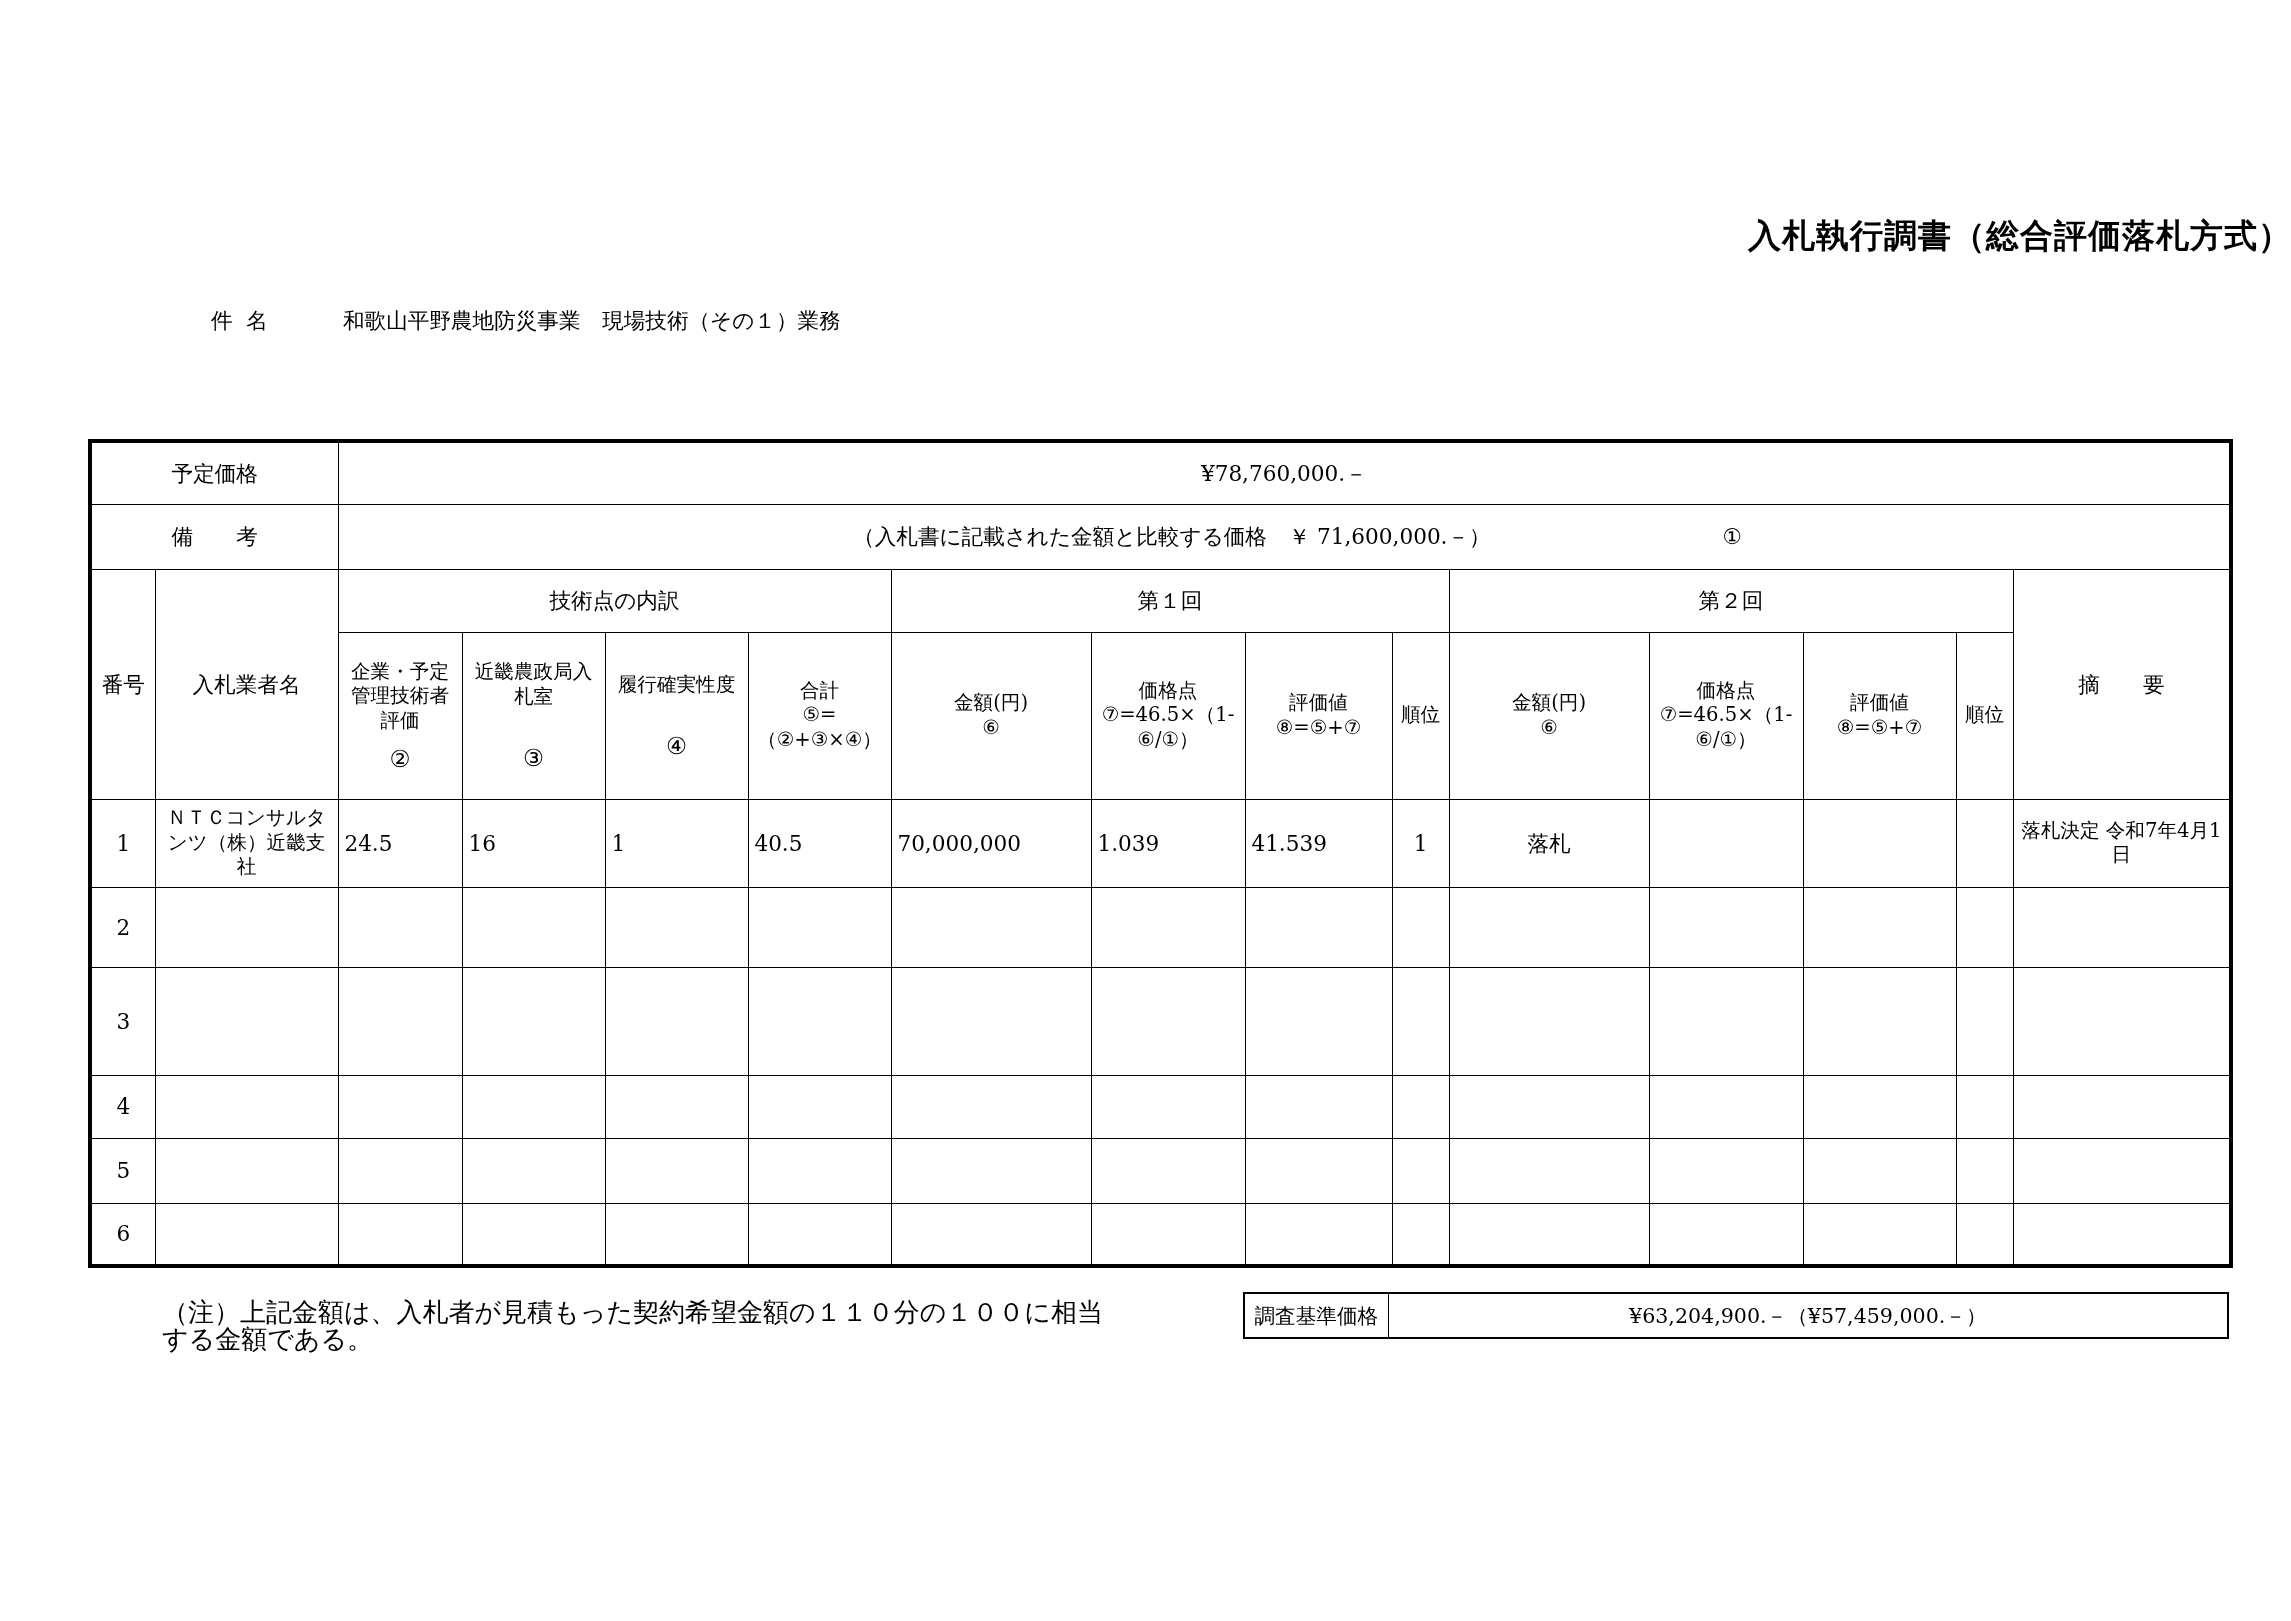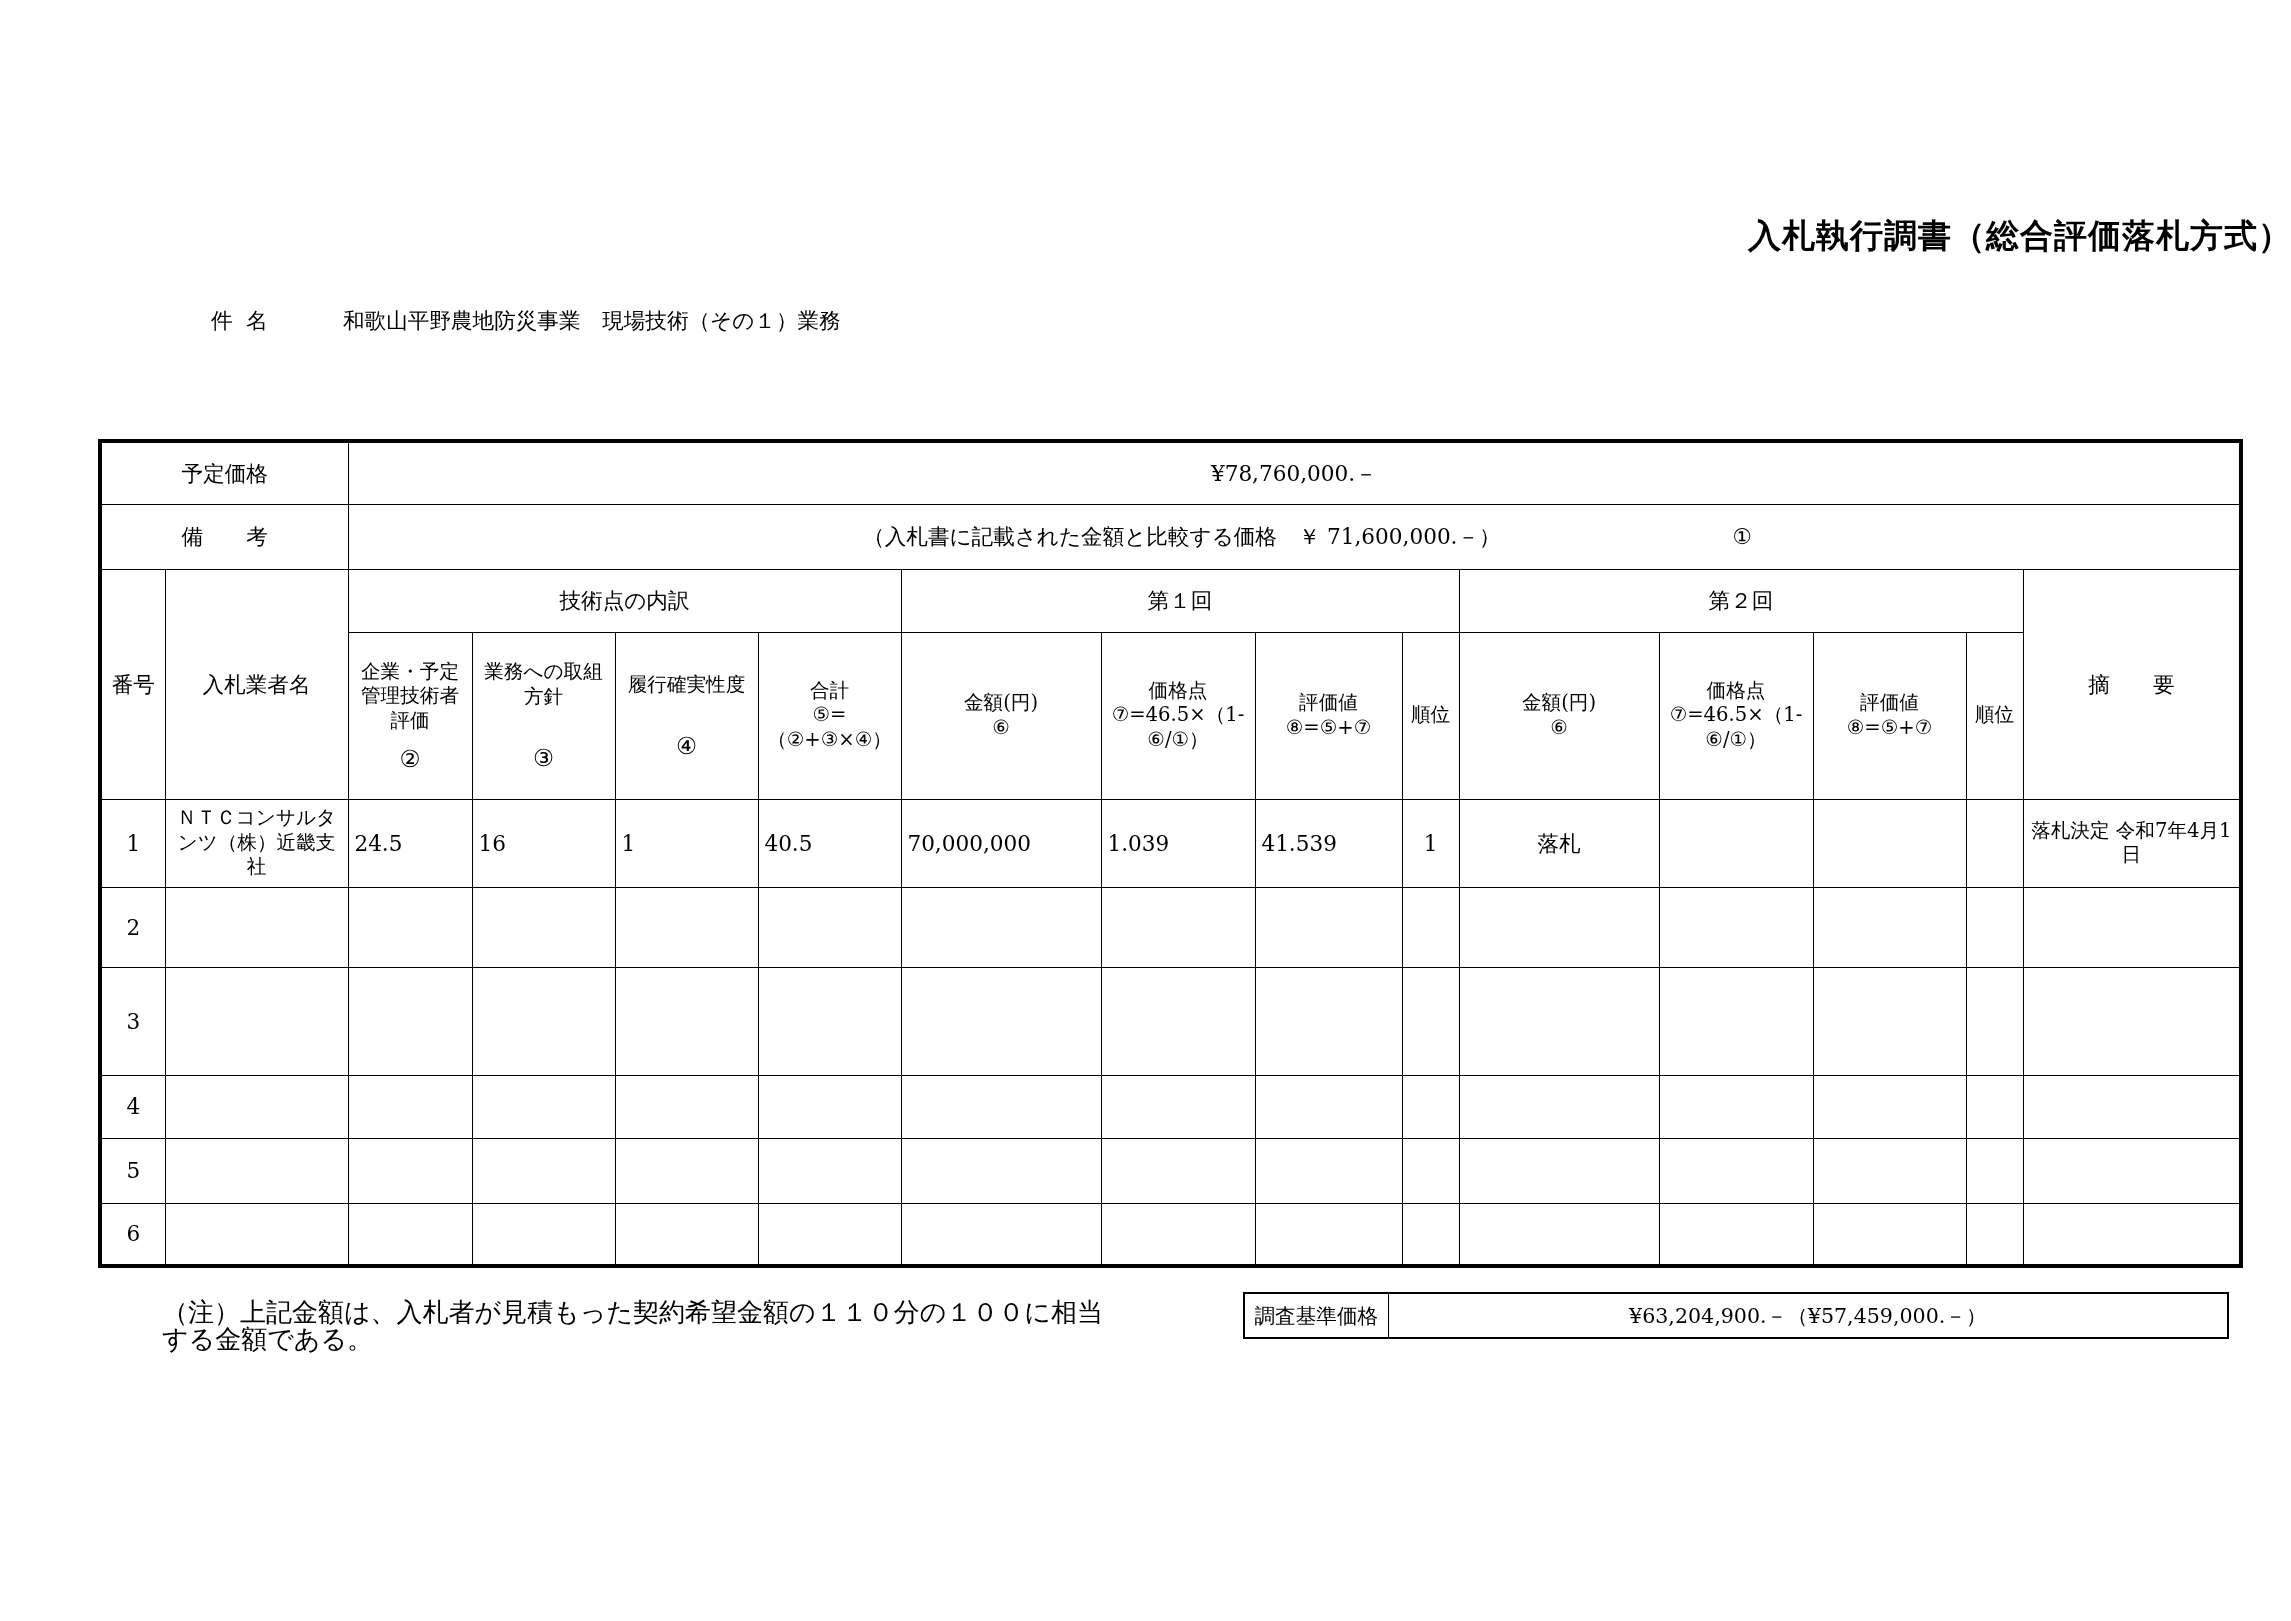--- a/index.html
+++ b/index.html
@@ -2,21 +2,21 @@
 <html><head>
 <meta charset="utf-8">
 <style>
   html, body { margin: 0; padding: 0; background: #ffffff; }
   body { width: 2292px; height: 1621px; position: relative; font-family: "DejaVu Serif", "Liberation Serif", serif; color: #000; }
   .title { position: absolute; top: 214px; left: 0; width: 2292px; text-align: right; font-size: 33px; font-weight: bold; letter-spacing: 1px; }
   .meta { position: absolute; left: 211px; top: 294px; font-size: 21.6px; }
   .meta-row { height: 41px; display: flex; align-items: flex-end; }
   .meta-label { width: 132px; letter-spacing: 13.7px; }
   .meta-value { }
-  table.main { position: absolute; left: 98px; top: 439px; width: 2141px; border-collapse: collapse; border: 4.9px solid #000; table-layout: fixed; font-size: 21.6px; }
+  table.main { position: absolute; left: 88px; top: 439px; width: 2141px; border-collapse: collapse; border: 4.9px solid #000; table-layout: fixed; font-size: 21.6px; }
   table.main td { border: 1.5px solid #000; padding: 0 5.9px; vertical-align: middle; }
   .c { text-align: center; }
   .r { text-align: left; }
   .l { text-align: center; }
   .small { font-size: 19.6px; line-height: 24.5px; }
   .circ { font-size: 23.5px; }
   .footnote { position: absolute; left: 162px; top: 1299px; font-size: 26px; line-height: 27.4px; width: 941px; }
   table.ref { position: absolute; left: 1243px; top: 1292px; width: 986px; border-collapse: collapse; border: 2.5px solid #000; font-size: 20.6px; }
   table.ref td { border: 1.5px solid #000; height: 43px; padding: 0 7.8px; }
 </style>
@@ -69,21 +69,21 @@
     <td colspan="4" class="c">第１回</td>
     <td colspan="4" class="c">第２回</td>
     <td rowspan="2" class="c">摘　　要</td>
   </tr>
   <tr style="height:167px">
     <td class="c small">
       <div>企業・予定管理技術者評価</div>
       <div class="circ" style="margin-top:13.7px">②</div>
     </td>
     <td class="c small">
-      <div>業務への取組方針</div>
+      <div>近畿農政局入札室</div>
       <div class="circ" style="margin-top:37px">③</div>
     </td>
     <td class="c small">
       <div>履行確実性度</div>
       <div class="circ" style="margin-top:37px">④</div>
     </td>
     <td class="c small">
       <div>合計</div>
       <div>⑤=（②+③×④）</div>
     </td>

